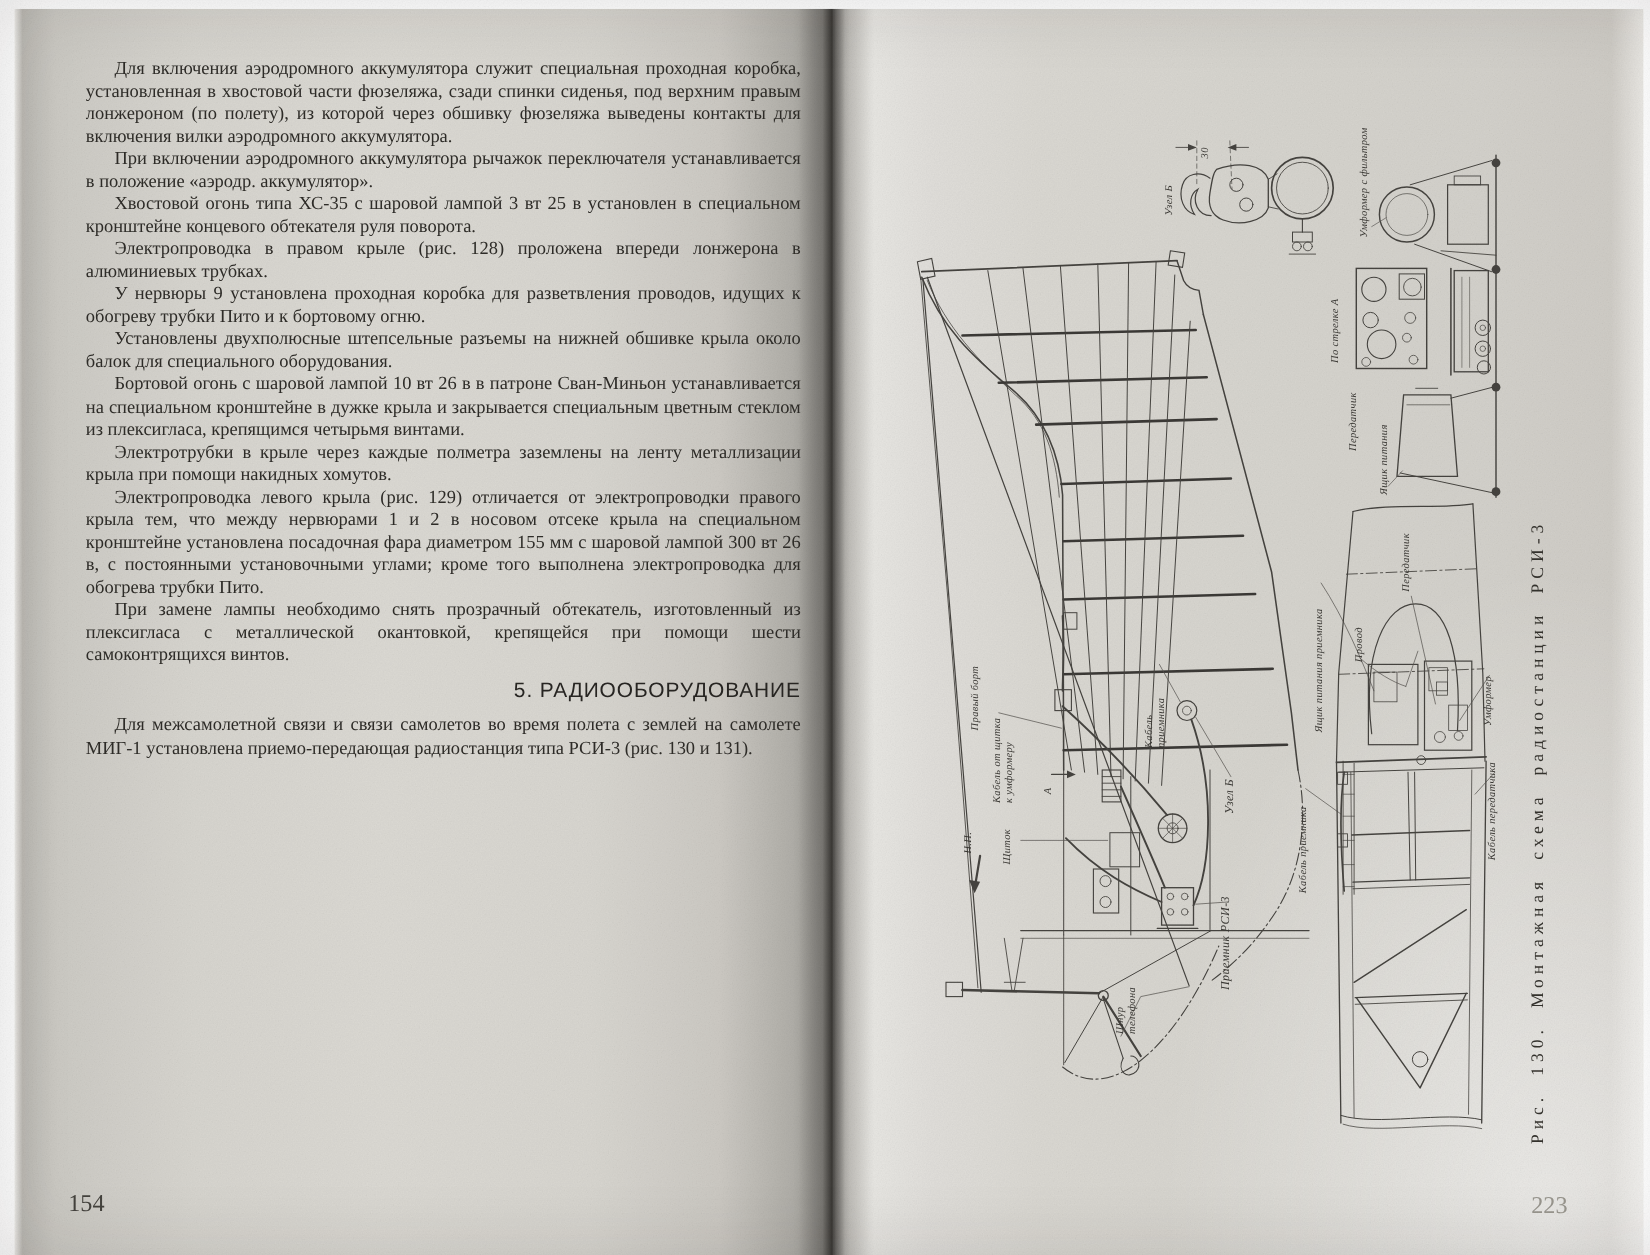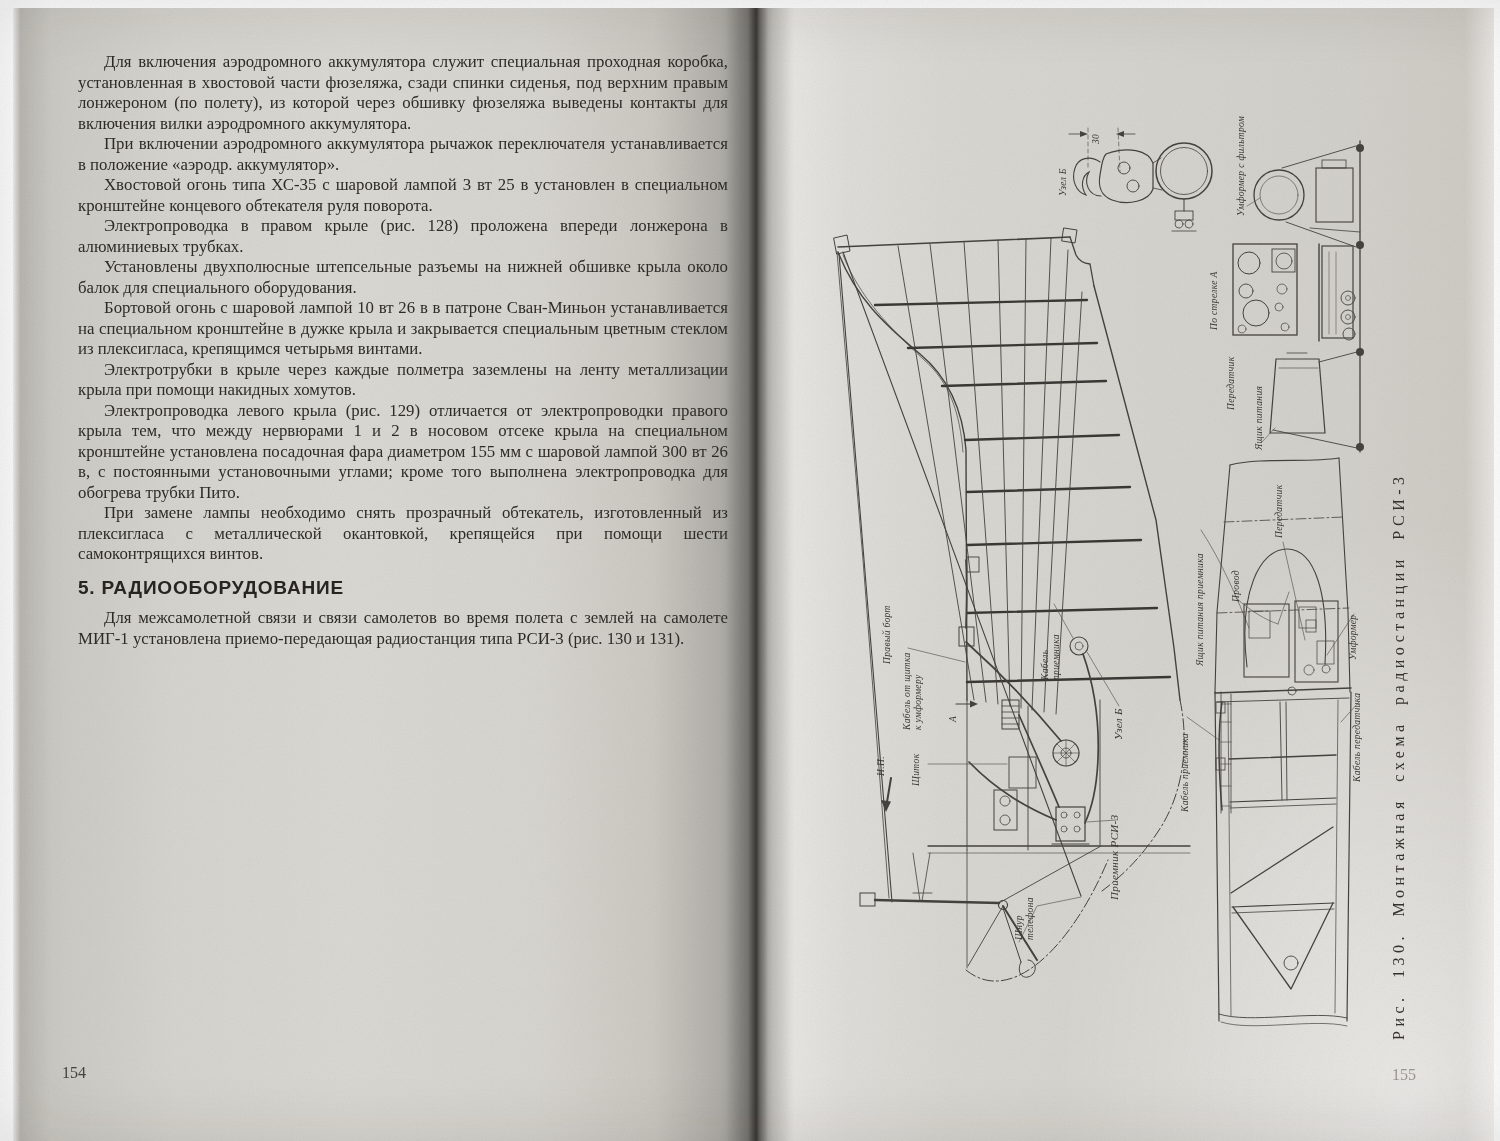--- a/index.html
+++ b/index.html
@@ -16,24 +16,24 @@
     background:linear-gradient(90deg, rgba(90,88,84,0) 0%, rgba(86,84,80,.42) 34%, rgba(40,38,35,.8) 47%, rgba(60,58,55,.5) 53%, rgba(150,148,144,.22) 66%, rgba(235,234,230,0) 100%);}
   #edge-top{position:absolute;left:0;top:0;width:1500px;height:8px;background:#fff;}
   #edge-left{position:absolute;left:0;top:0;width:13px;height:1141px;background:#fff;}
   #edge-right{position:absolute;right:0;top:0;width:6px;height:1141px;background:#fff;}
   #vignette{position:absolute;inset:0;box-shadow:inset 0 0 70px rgba(30,28,25,.12);pointer-events:none;}
   #noise{position:absolute;inset:0;mix-blend-mode:multiply;pointer-events:none;}
   
   #text-block{position:absolute;left:78px;top:52px;width:650px;color:#2e2c28;
     font-size:16.8px;line-height:20.5px;text-align:justify;}
   #text-block p{margin:0;text-indent:26px;}
-  #section-heading{font-family:"Liberation Sans", sans-serif;font-weight:bold;
-    font-size:19px;letter-spacing:.8px;text-align:left;text-indent:0 !important;
+  #section-heading{font-family:"Liberation Sans", sans-serif;font-weight:normal;
+    font-size:19px;letter-spacing:.8px;text-align:right;text-indent:0 !important;
     margin:13px 0 10px 0 !important;color:#272522;}
-  .pgnum{position:absolute;font-size:16px;color:#45433e;}
+  .pgnum{position:absolute;font-size:22px;color:#45433e;margin-top:17px;}
   #page-number-left{left:62px;top:1064px;}
   #page-number-right{left:1392px;top:1066px;color:#9a978f;}
   
   .rlabel{position:absolute;font-style:italic;font-size:9.5px;line-height:11px;
     letter-spacing:.35px;color:#3a3834;transform:rotate(-90deg);transform-origin:0 0;
     white-space:pre-line;}
   .rlabel.lg{font-size:11px;line-height:12px;}
   #figure-caption{position:absolute;left:1390px;top:1040px;width:700px;
     transform:rotate(-90deg);transform-origin:0 0;font-size:16px;letter-spacing:4.5px;
     word-spacing:7px;color:#34322d;white-space:nowrap;}
@@ -49,30 +49,31 @@
   <div id="gutter"></div>
   <div id="edge-top"></div>
   <div id="edge-left"></div>
   <div id="edge-right"></div>
 
   <div id="text-block">
     <p>Для включения аэродромного аккумулятора служит специальная проходная коробка, установленная в хвостовой части фюзеляжа, сзади спинки сиденья, под верхним правым лонжероном (по полету), из которой через обшивку фюзеляжа выведены контакты для включения вилки аэродромного аккумулятора.</p>
     <p>При включении аэродромного аккумулятора рычажок переключателя устанавливается в положение «аэродр. аккумулятор».</p>
     <p>Хвостовой огонь типа ХС-35 с шаровой лампой 3 вт 25 в установлен в специальном кронштейне концевого обтекателя руля поворота.</p>
     <p>Электропроводка в правом крыле (рис. 128) проложена впереди лонжерона в алюминиевых трубках.</p>
+    <p>У нервюры 9 установлена проходная коробка для разветвления проводов, идущих к обогреву трубки Пито и к бортовому огню.</p>
     <p>Установлены двухполюсные штепсельные разъемы на нижней обшивке крыла около балок для специального оборудования.</p>
     <p>Бортовой огонь с шаровой лампой 10 вт 26 в в патроне Сван-Миньон устанавливается на специальном кронштейне в дужке крыла и закрывается специальным цветным стеклом из плексигласа, крепящимся четырьмя винтами.</p>
     <p>Электротрубки в крыле через каждые полметра заземлены на ленту металлизации крыла при помощи накидных хомутов.</p>
     <p>Электропроводка левого крыла (рис. 129) отличается от электропроводки правого крыла тем, что между нервюрами 1 и 2 в носовом отсеке крыла на специальном кронштейне установлена посадочная фара диаметром 155 мм с шаровой лампой 300 вт 26 в, с постоянными установочными углами; кроме того выполнена электропроводка для обогрева трубки Пито.</p>
     <p>При замене лампы необходимо снять прозрачный обтекатель, изготовленный из плексигласа с металлической окантовкой, крепящейся при помощи шести самоконтрящихся винтов.</p>
     <p id="section-heading">5. РАДИООБОРУДОВАНИЕ</p>
     <p>Для межсамолетной связи и связи самолетов во время полета с землей на самолете МИГ-1 установлена приемо-передающая радиостанция типа РСИ-3 (рис. 130 и 131).</p>
   </div>
   <div id="page-number-left" class="pgnum">154</div>
-  <div id="page-number-right" class="pgnum">155</div>
+  <div id="page-number-right" class="pgnum">223</div>
 
   <svg class="art" width="730" height="1141" viewBox="0 0 730 1141">
     <g stroke="#45433f" fill="none" stroke-linecap="round">
 
       <g>
         <path d="M68,247 L300,237" stroke-width="1.6"></path>
         <path d="M64,238 l13,-3 3,16 -13,3 Z M294,228 l13,2 -2,13 -13,-2 Z" stroke-width="1"></path>
         <path d="M300,237 l6,18 q4,8 14,9 l4,22" stroke-width="1.3"></path>
         <path d="M324,286 L386,520 L404,648 L410,700" stroke-width="1.4"></path>
         <path d="M68,252 C86,298 114,324 150,354 C180,379 193,412 196,450 L197,700" stroke-width="1.4"></path>

